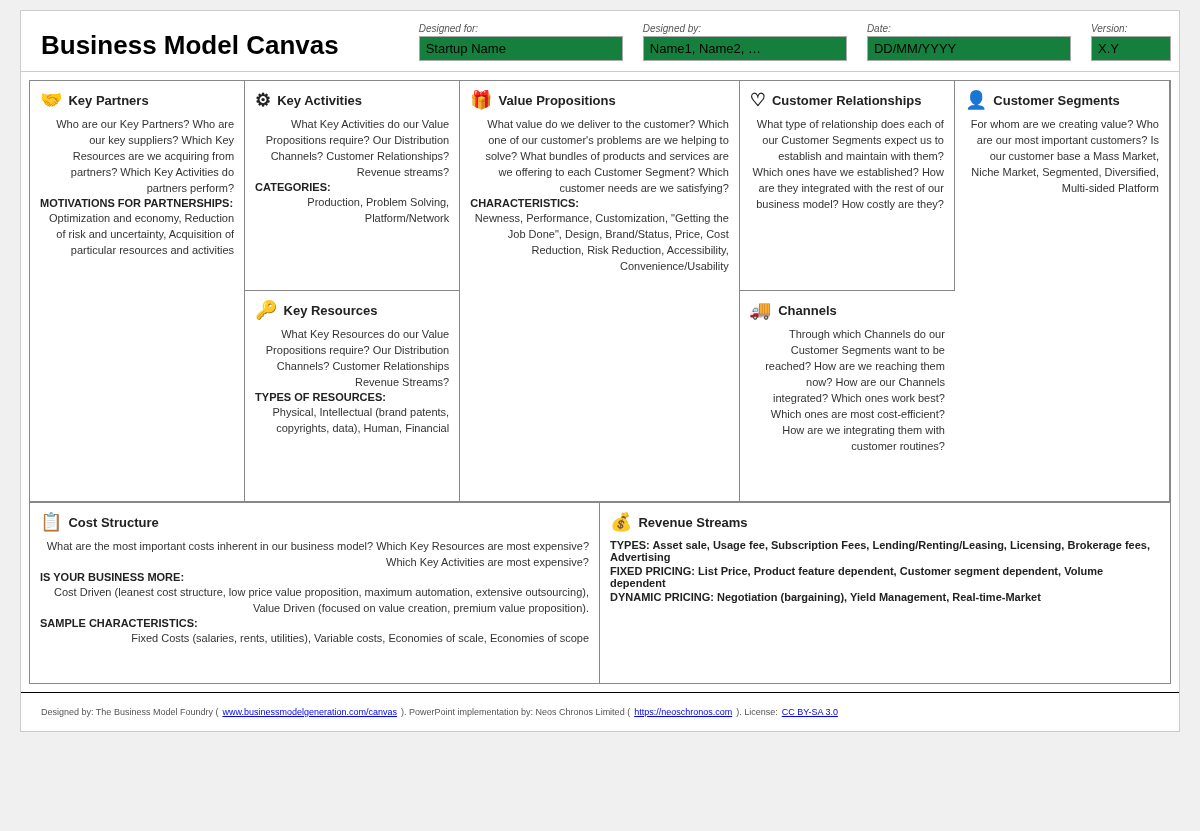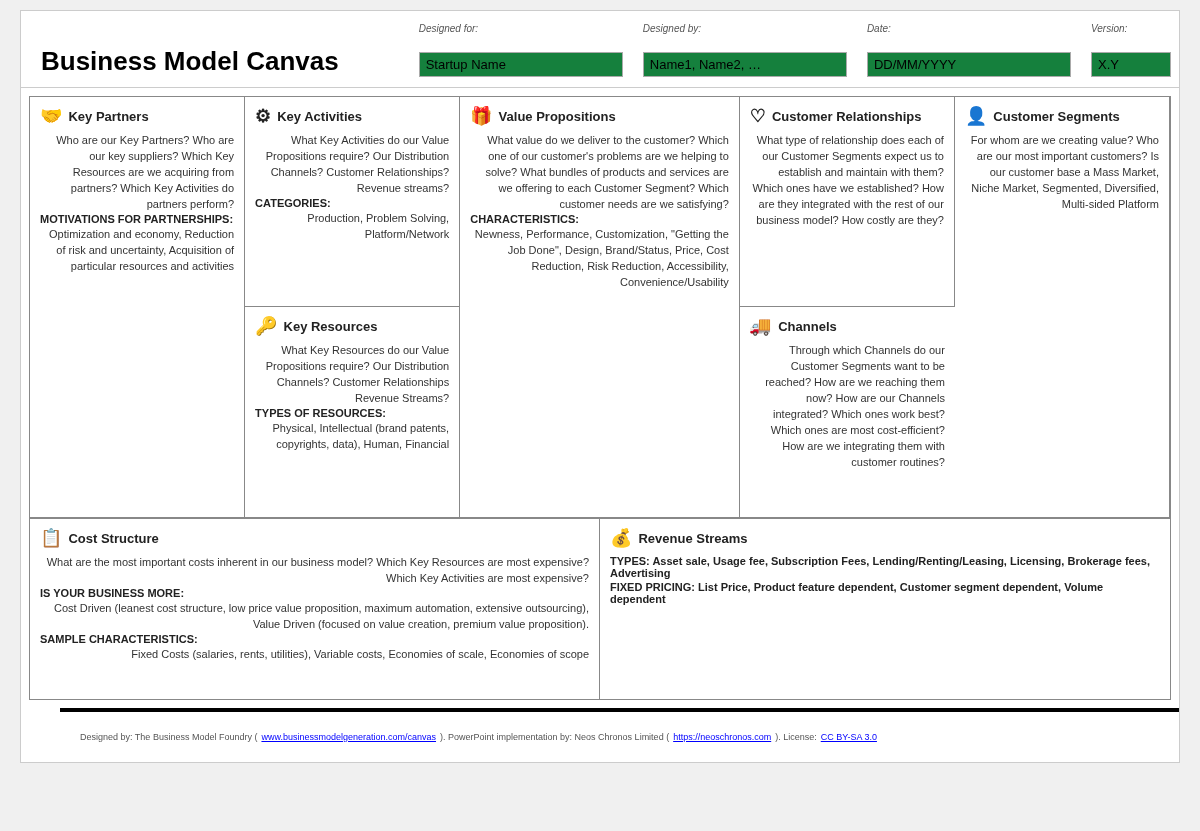--- a/index.html
+++ b/index.html
@@ -37,21 +37,21 @@
       flex: 1;
     }
     .header-field {
       display: flex;
       flex-direction: column;
       flex: 1;
     }
     .header-field label {
       font-size: 10px;
       color: #555;
-      margin-bottom: 18px;
+      margin-bottom: 2px;
       font-style: italic;
     }
     .header-field input {
       border: 1px solid #aaa;
       padding: 4px 6px;
       font-size: 13px;
       background: #15803d;
       width: 100%;
     }
     .cell {
@@ -124,28 +124,27 @@
       grid-column: 1; border-right: 1px solid #888;
     }
     .g-revenue {
       grid-column: 2;
     }
     .bottom-grid {
       display: grid;
       grid-template-columns: 1fr 1fr;
     }
     .footer {
-      border-top: 4px solid #000000;
-      padding: 20px 20px;
+      border-top: 1px solid #000000;
+      padding: 14px 20px;
       font-size: 9px;
       color: #555;
       display: flex;
       gap: 4px;
       flex-wrap: wrap;
-      margin-left: 39px;
     }
     .footer a {
       color: #00f;
       text-decoration: underline;
     }
     .section-label {
       font-weight: bold;
       margin-bottom: 2px;
       font-size: 11px;
     }
@@ -264,20 +263,21 @@
         <div class="cell-body">Fixed Costs (salaries, rents, utilities), Variable costs, Economies of scale, Economies of scope</div>
       </div>
 
       <div class="cell g-revenue" style="min-height:180px;">
         <div class="cell-header">
           <span class="cell-icon">💰</span>
           <span>Revenue Streams</span>
         </div>
         <div class="section-label">TYPES: <span>Asset sale, Usage fee, Subscription Fees, Lending/Renting/Leasing, Licensing, Brokerage fees, Advertising</span></div>
         <div class="section-label">FIXED PRICING: <span>List Price, Product feature dependent, Customer segment dependent, Volume dependent</span></div>
+        <div class="section-label">DYNAMIC PRICING: <span>Negotiation (bargaining), Yield Management, Real-time-Market</span></div>
       </div>
     </div>
   </div>
 
   <div class="footer">
     <span>Designed by: The Business Model Foundry (</span>
     <a href="#">www.businessmodelgeneration.com/canvas</a>
     <span>). PowerPoint implementation by: Neos Chronos Limited (</span>
     <a href="#">https://neoschronos.com</a>
     <span>). License:</span>

